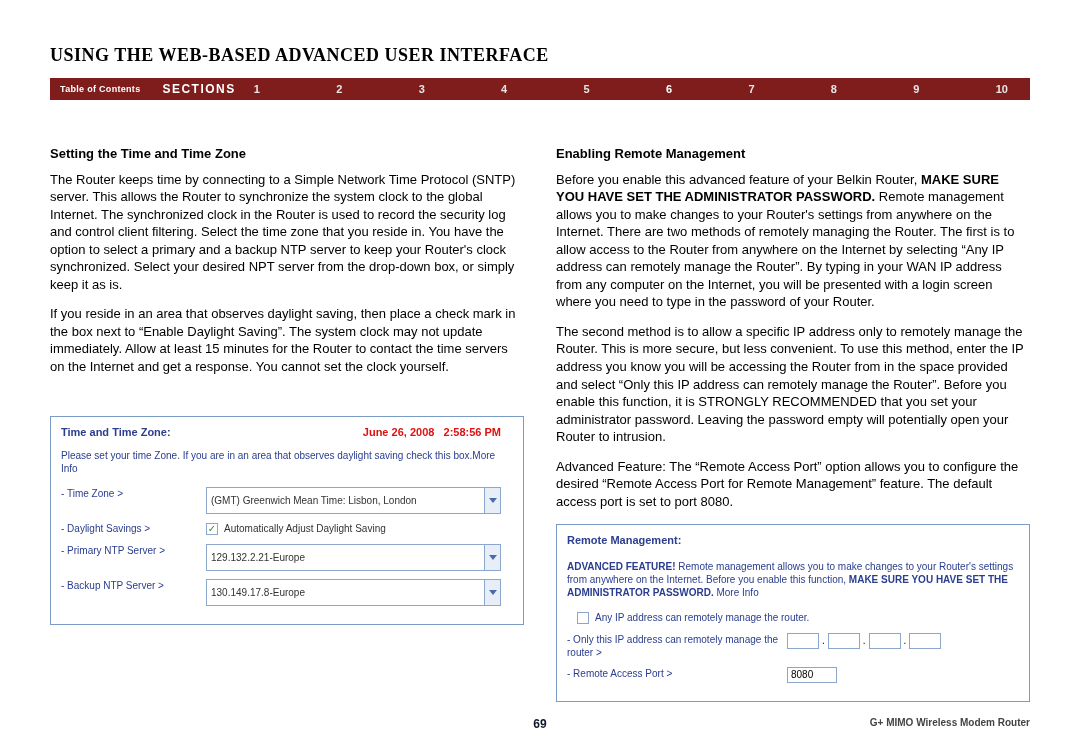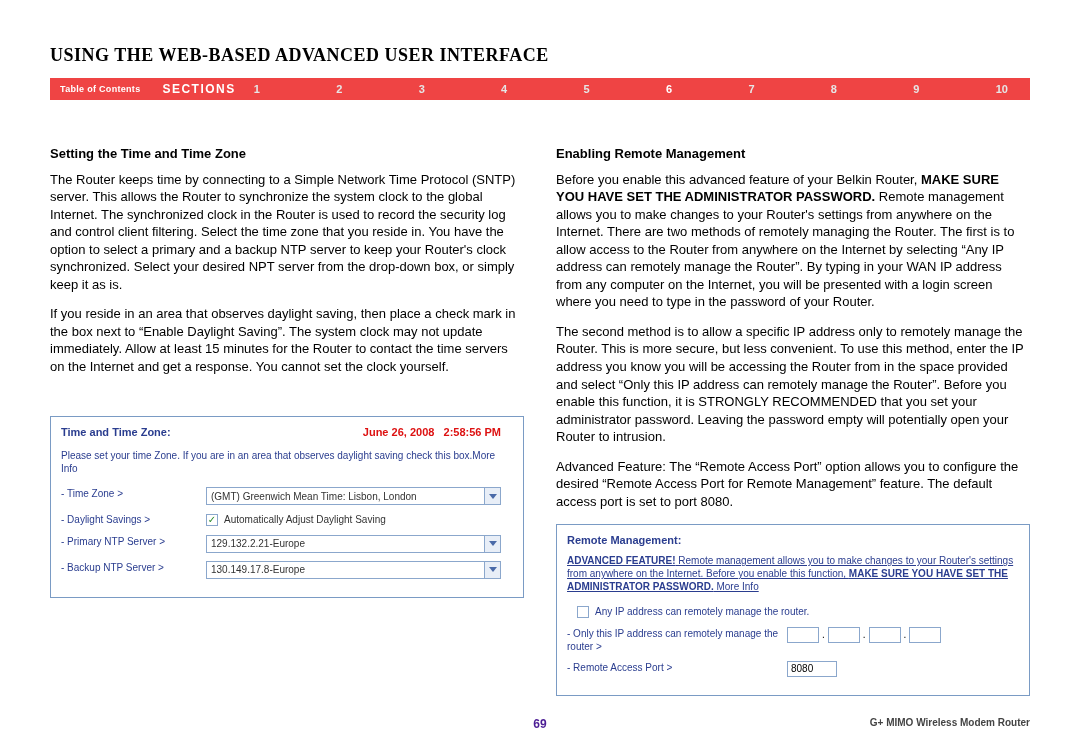--- a/index.html
+++ b/index.html
@@ -1,49 +1,49 @@
 <!DOCTYPE html>
 <html><head>
   <meta charset="utf-8">
   <style>
     * { margin: 0; padding: 0; box-sizing: border-box; }
     body { font-family: Arial, Helvetica, sans-serif; background: #fff; width: 1080px; height: 756px; position: relative; }
     .page-title { font-size: 18px; font-weight: bold; letter-spacing: 0.5px; color: #000; padding: 45px 50px 12px 50px; font-family: Liberation Serif, serif; }
-    .nav-bar { background: #ef4444; height: 22px; display: flex; align-items: center; padding: 0 12px 0 10px; margin: 0 50px; }
+    .nav-bar { background: #7f1d1d; height: 22px; display: flex; align-items: center; padding: 0 12px 0 10px; margin: 0 50px; }
     .nav-toc { color: #fff; font-size: 9px; font-weight: bold; letter-spacing: 0.3px; margin-right: 22px; }
     .nav-sections { color: #fff; font-size: 12px; font-weight: bold; letter-spacing: 1.5px; margin-right: 18px; }
     .nav-nums { display: flex; flex: 1; justify-content: space-between; padding: 0 10px 0 0; }
     .nav-num { color: #e6e6e6; font-size: 11px; font-weight: bold; cursor: pointer; }
     .nav-num.active { color: #fff; }
     .columns { display: flex; padding: 45px 50px 0 50px; gap: 32px; }
     .col { flex: 1; font-size: 13px; line-height: 1.35; color: #000; }
     .col h3 { font-size: 13px; font-weight: bold; margin-bottom: 8px; }
     .col p { margin-bottom: 12px; }
     .panel { border: 1px solid #7a9bc4; margin-top: 40px; padding: 8px 22px 10px 10px; font-size: 11px; }
     .panel2 { border: 1px solid #7a9bc4; margin-top: 14px; padding: 8px 10px 10px 10px; font-size: 11px; }
     .panel-title { color: #2a3d8f; font-weight: bold; font-size: 11px; }
     .panel-time { color: #d11; font-weight: bold; font-size: 11px; }
     .panel-head-row { display: flex; justify-content: space-between; align-items: baseline; margin-bottom: 10px; }
     .panel-desc { color: #2a3d8f; font-size: 10px; line-height: 1.3; margin-bottom: 12px; }
     .panel-desc .warn { font-weight: bold; }
     .field-row { display: flex; align-items: flex-start; margin-bottom: 8px; }
     .field-label { color: #2a3d8f; font-size: 10px; width: 145px; flex-shrink: 0; }
-    .select-box { border: 1px solid #8ba7cc; height: 18px; display: flex; align-items: center; padding: 0 4px; font-size: 10px; color: #333; background: #fff; position: relative; flex: 1; }
+    .select-box { border: 1px solid #8ba7cc; height: 27px; display: flex; align-items: center; padding: 0 4px; font-size: 10px; color: #333; background: #fff; position: relative; flex: 1; }
     .select-arrow { position: absolute; right: 0; top: 0; bottom: 0; width: 16px; background: #e8eef7; border-left: 1px solid #8ba7cc; display: flex; align-items: center; justify-content: center; }
     .select-arrow::after { content: ''; width: 0; height: 0; border-left: 4px solid transparent; border-right: 4px solid transparent; border-top: 5px solid #4a6aa8; }
     .checkbox-row { display: flex; align-items: center; font-size: 10px; color: #333; }
     .cb { width: 12px; height: 12px; border: 1px solid #8ba7cc; margin-right: 6px; display: flex; align-items: center; justify-content: center; font-size: 10px; color: #2a8a2a; line-height: 1; }
     .cb.unchecked { }
     .ip-inputs { display: flex; gap: 3px; align-items: center; }
     .ip-box { width: 32px; height: 16px; border: 1px solid #8ba7cc; background: #fff; }
     .ip-dot { font-size: 10px; }
     .port-box { width: 50px; height: 16px; border: 1px solid #8ba7cc; background: #fff; font-size: 10px; padding: 0 3px; display: flex; align-items: center; }
     .footer { position: absolute; bottom: 28px; left: 50px; right: 50px; display: flex; justify-content: flex-end; font-size: 10px; }
     .footer .model { font-weight: bold; color: #444; }
-    .footer .pagenum { font-weight: bold; color: #4c1d95; font-size: 12px; position: absolute; left: 50%; transform: translateX(-50%); }
+    .footer .pagenum { font-weight: bold; color: #0f172a; font-size: 12px; position: absolute; left: 50%; transform: translateX(-50%); }
     .more-info { color: #2a3d8f; }
   </style>
 </head>
 <body>
 
 <div class="page-title">USING THE WEB-BASED ADVANCED USER INTERFACE</div>
 
 <div class="nav-bar">
   <span class="nav-toc">Table of Contents</span>
   <span class="nav-sections">SECTIONS</span>
@@ -105,21 +105,21 @@
   </div>
 
   <div class="col">
     <h3>Enabling Remote Management</h3>
     <p><span>Before you enable this advanced feature of your Belkin Router, </span><strong>MAKE SURE YOU HAVE SET THE ADMINISTRATOR PASSWORD.</strong><span> Remote management allows you to make changes to your Router's settings from anywhere on the Internet. There are two methods of remotely managing the Router. The first is to allow access to the Router from anywhere on the Internet by selecting “Any IP address can remotely manage the Router”. By typing in your WAN IP address from any computer on the Internet, you will be presented with a login screen where you need to type in the password of your Router.</span></p>
     <p>The second method is to allow a specific IP address only to remotely manage the Router. This is more secure, but less convenient. To use this method, enter the IP address you know you will be accessing the Router from in the space provided and select “Only this IP address can remotely manage the Router”. Before you enable this function, it is STRONGLY RECOMMENDED that you set your administrator password. Leaving the password empty will potentially open your Router to intrusion.</p>
     <p>Advanced Feature: The “Remote Access Port” option allows you to configure the desired “Remote Access Port for Remote Management” feature. The default access port is set to port 8080.</p>
 
     <div class="panel2">
       <div class="panel-title">Remote Management:</div>
-      <div class="panel-desc" style="margin-top:6px;text-decoration:underline;">
+      <div class="panel-desc" style="margin-top:12px;">
         <span class="warn">ADVANCED FEATURE!</span><span> Remote management allows you to make changes to your Router's settings from anywhere on the Internet. Before you enable this function, </span><span class="warn">MAKE SURE YOU HAVE SET THE ADMINISTRATOR PASSWORD.</span><span class="more-info"> More Info</span>
       </div>
       <div class="field-row">
         <div class="checkbox-row" style="padding-left:10px;">
           <span class="cb unchecked"></span>
           <span style="color:#2a3d8f;">Any IP address can remotely manage the router.</span>
         </div>
       </div>
       <div class="field-row" style="align-items:flex-start;">
         <span class="field-label" style="width:220px; line-height:1.3;">- Only this IP address can remotely manage the router &gt;</span>

